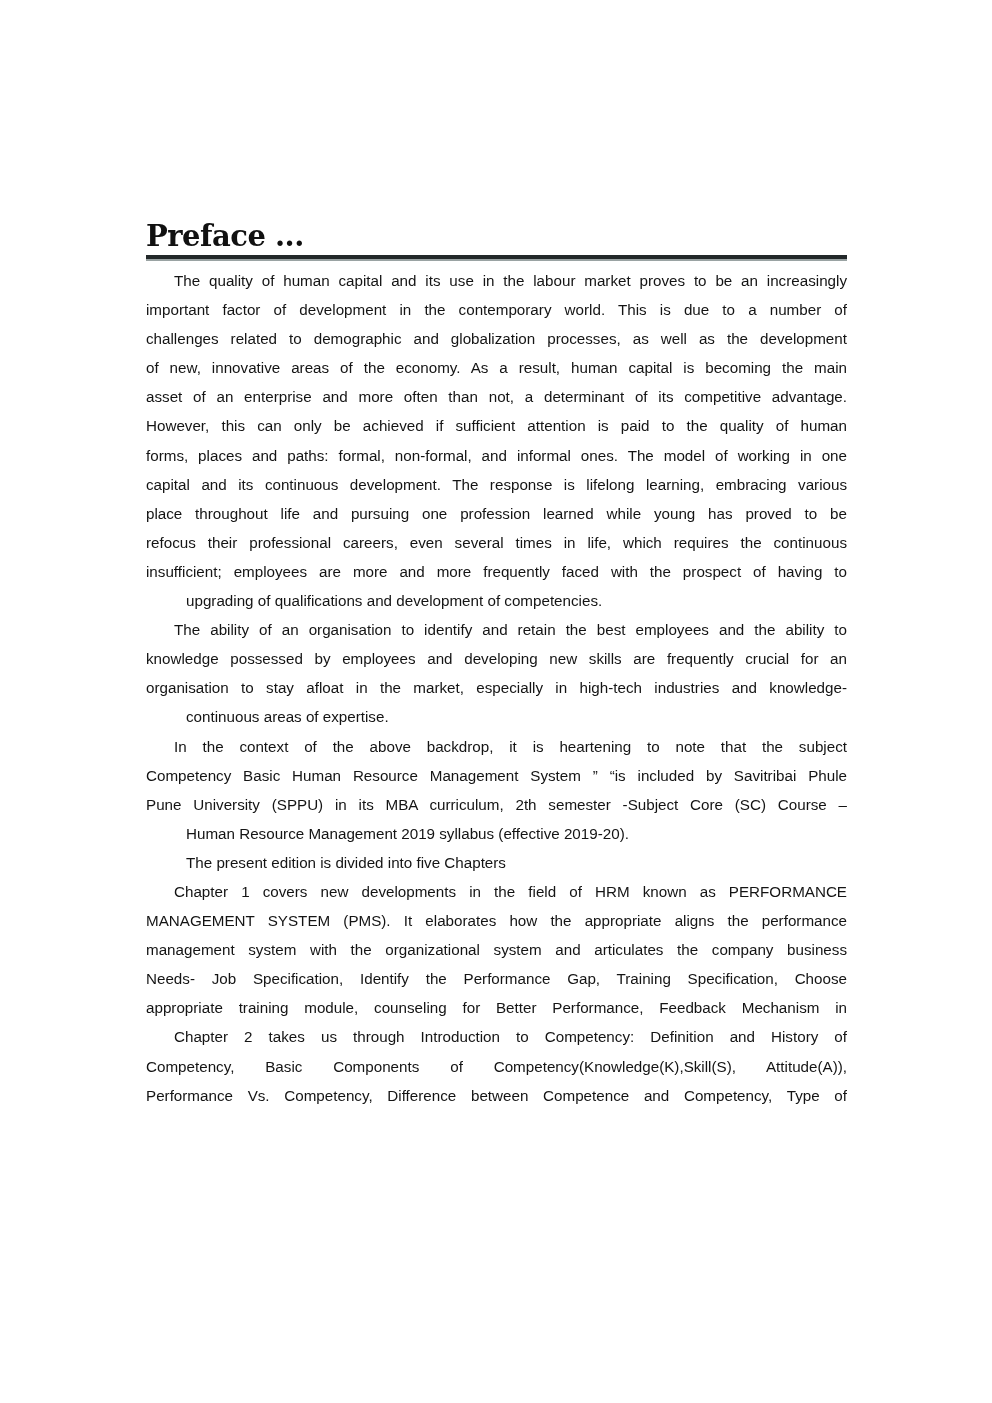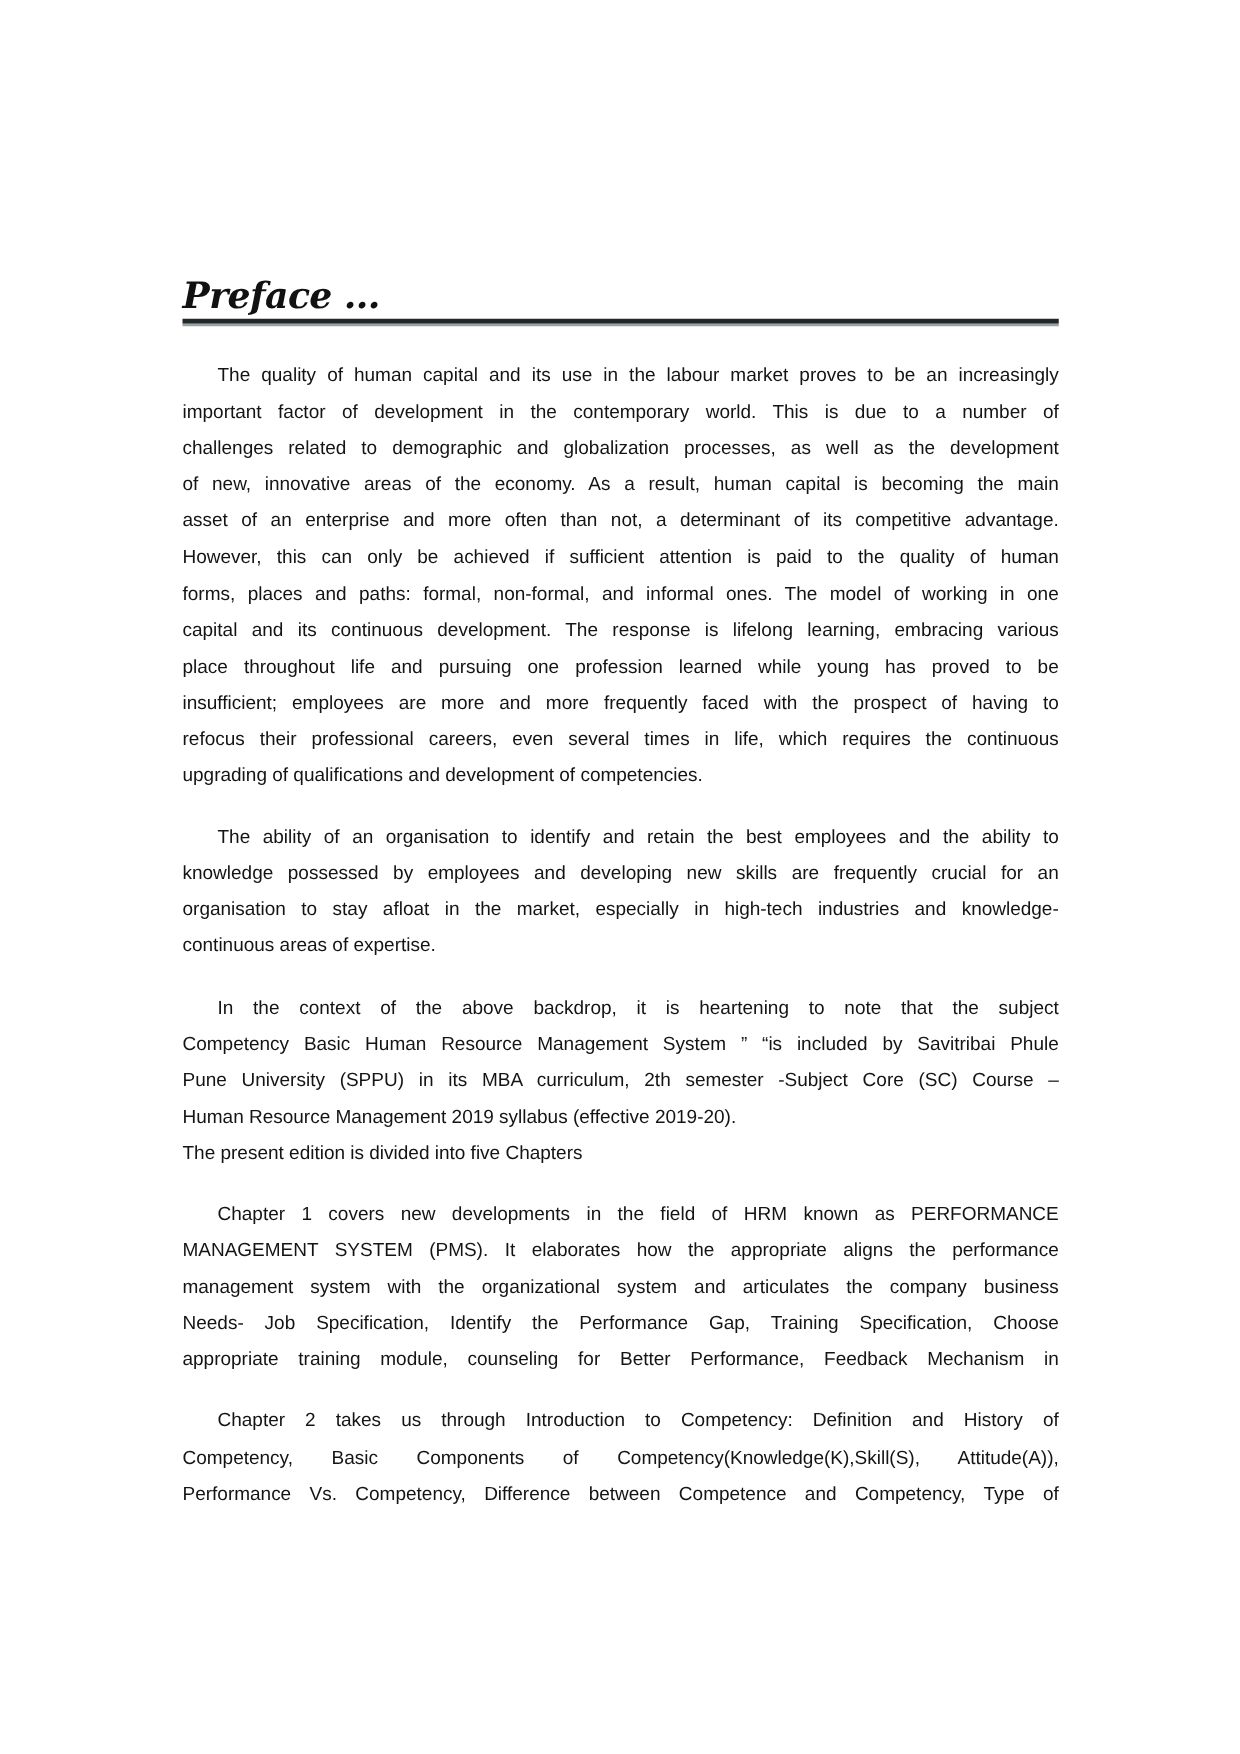--- a/index.html
+++ b/index.html
@@ -1,55 +1,55 @@
 <!DOCTYPE html>
 <html><head>
 <meta charset="utf-8">
 <style>
   html, body { margin: 0; padding: 0; background: #ffffff; }
   body { width: 992px; height: 1403px; position: relative; overflow: hidden; }
   .page { position: absolute; left: 146px; top: 0; width: 701px; }
   .title {
     position: absolute; left: 0; top: 218px;
-    font-family: "DejaVu Serif", serif; font-weight: bold; font-style: italic;
+    font-family: "DejaVu Serif", serif; font-weight: bold; 
     font-size: 29px; color: #111; letter-spacing: -0.5px; line-height: 36px;
     white-space: nowrap;
   }
   .rule { position: absolute; left: 0; top: 255px; width: 701px; height: 4px; background: #222829; }
   .rule2 { position: absolute; left: 0; top: 259px; width: 701px; height: 2px; background: #9aa3a3; }
   .body {
     position: absolute; left: 0; top: 266px; width: 701px;
     font-family: "Liberation Sans", sans-serif; font-size: 15.2px; color: #141414;
   }
   .ln {
     display: block; height: 29.1px; line-height: 29.1px;
     text-align: justify; text-align-last: justify; white-space: nowrap; overflow: visible;
   }
-  .ln.last { text-align-last: left; }
-  .ln.ind { padding-left: 28px; margin-top: 20px; }
+  .ln.last { text-align-last: left; margin-left: 40px; }
+  .ln.ind { padding-left: 28px; }
 </style>
 </head>
 <body>
 
 <div class="page">
   <div class="title">Preface ...</div>
   <div class="rule"></div>
   <div class="rule2"></div>
   <div class="body" id="body">
       <span class="ln ind">The quality of human capital and its use in the labour market proves to be an increasingly</span>
       <span class="ln">important factor of development in the contemporary world. This is due to a number of</span>
       <span class="ln">challenges related to demographic and globalization processes, as well as the development</span>
       <span class="ln">of new, innovative areas of the economy. As a result, human capital is becoming the main</span>
       <span class="ln">asset of an enterprise and more often than not, a determinant of its competitive advantage.</span>
       <span class="ln">However, this can only be achieved if sufficient attention is paid to the quality of human</span>
       <span class="ln">forms, places and paths: formal, non-formal, and informal ones. The model of working in one</span>
       <span class="ln">capital and its continuous development. The response is lifelong learning, embracing various</span>
       <span class="ln">place throughout life and pursuing one profession learned while young has proved to be</span>
+      <span class="ln">refocus their professional careers, even several times in life, which requires the continuous</span>
       <span class="ln">insufficient; employees are more and more frequently faced with the prospect of having to</span>
-      <span class="ln">refocus their professional careers, even several times in life, which requires the continuous</span>
       <span class="ln last">upgrading of qualifications and development of competencies.</span>
       <span class="ln ind">The ability of an organisation to identify and retain the best employees and the ability to</span>
       <span class="ln">knowledge possessed by employees and developing new skills are frequently crucial for an</span>
       <span class="ln">organisation to stay afloat in the market, especially in high-tech industries and knowledge-</span>
       <span class="ln last">continuous areas of expertise.</span>
       <span class="ln ind">In the context of the above backdrop, it is heartening to note that the subject</span>
       <span class="ln">Competency Basic Human Resource Management System ” “is included by Savitribai Phule</span>
       <span class="ln">Pune University (SPPU) in its MBA curriculum, 2th semester -Subject Core (SC) Course –</span>
       <span class="ln last">Human Resource Management 2019 syllabus (effective 2019-20).</span>
       <span class="ln last">The present edition is divided into five Chapters</span>

